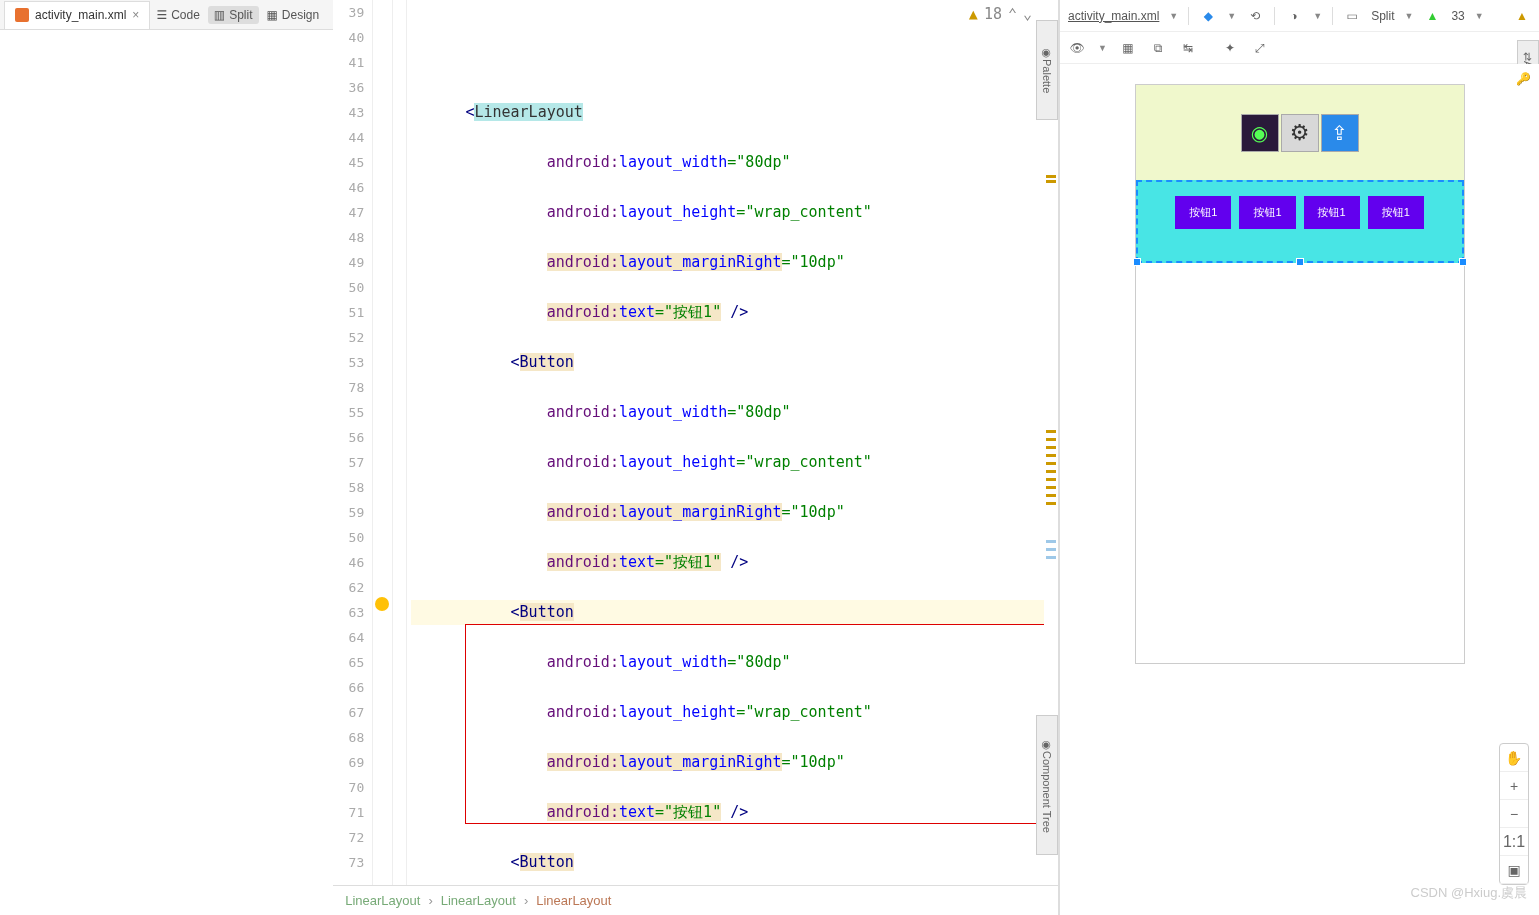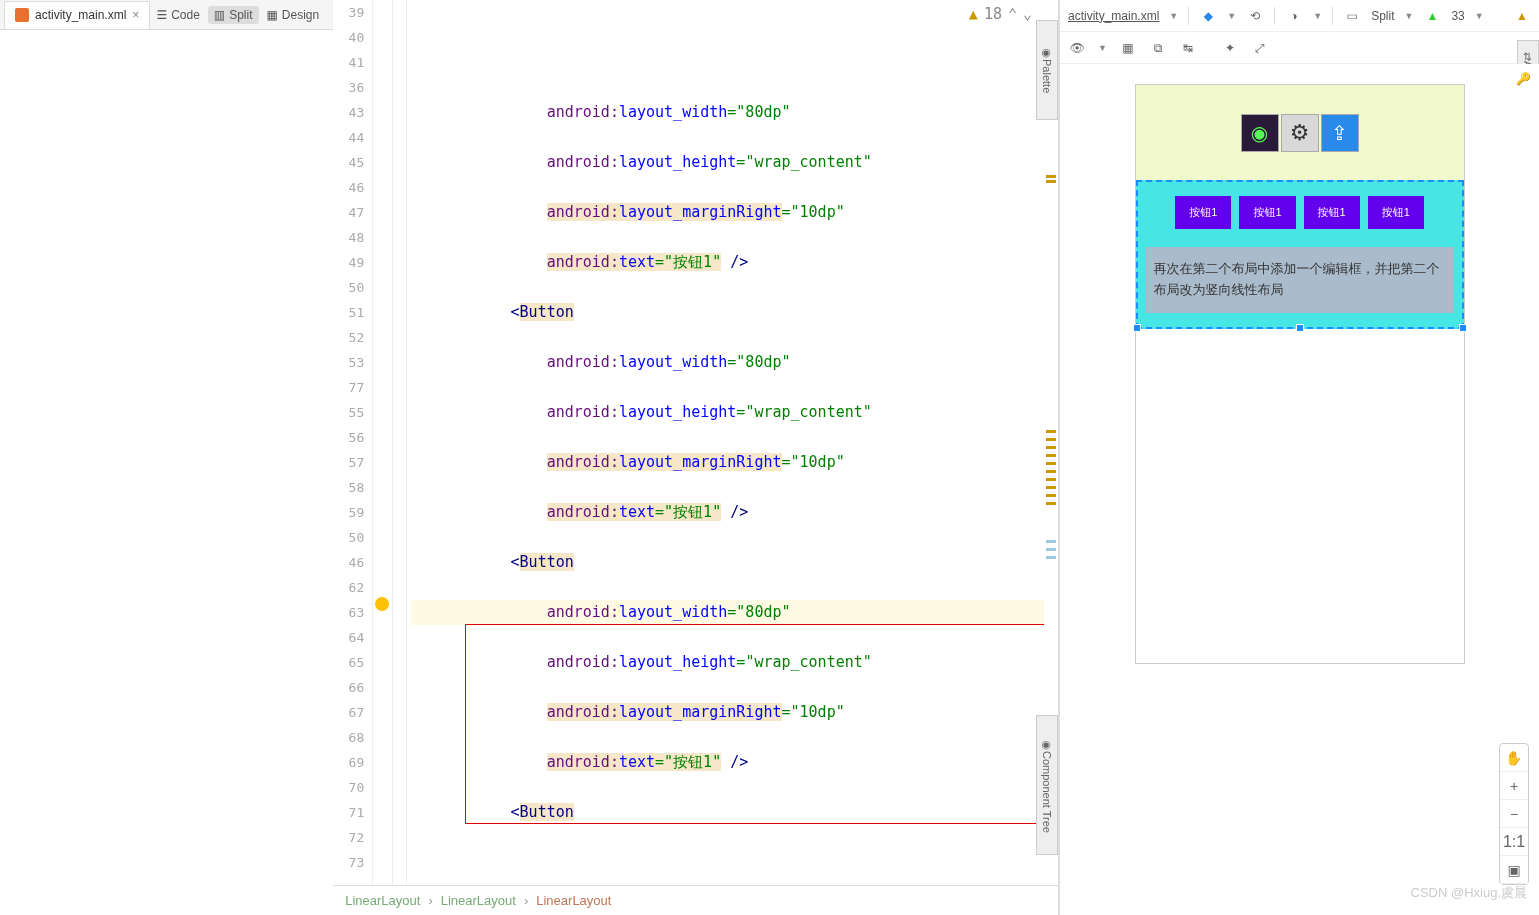--- a/index.html
+++ b/index.html
@@ -96,21 +96,21 @@
             <div class="ln">44</div>
             <div class="ln">45</div>
             <div class="ln">46</div>
             <div class="ln">47</div>
             <div class="ln">48</div>
             <div class="ln">49</div>
             <div class="ln">50</div>
             <div class="ln">51</div>
             <div class="ln">52</div>
             <div class="ln">53</div>
-            <div class="ln">77</div>
+            <div class="ln">78</div>
             <div class="ln">55</div>
             <div class="ln">56</div>
             <div class="ln">57</div>
             <div class="ln">58</div>
             <div class="ln">59</div>
             <div class="ln">50</div>
             <div class="ln">46</div>
             <div class="ln">62</div>
             <div class="ln">63</div>
             <div class="ln">64</div>
@@ -128,20 +128,21 @@
       <div class="hint" style="top:597px"></div>
     </div>
     <div class="fold"></div>
     <div class="code">
       <div class="yellow-line" style="top:600px"></div>
       <div class="code-top">
         <span style="color:#cc9900">▲</span><span>18</span>
         <span class="caret">⌃</span><span class="caret">⌄</span>
       </div>
 
+<div class="ln" style="position:relative">      <span class="tag">&lt;</span><span class="cursor-bg">LinearLayout</span></div>
 <div class="ln">               <span class="name">android:</span><span class="attr">layout_width</span><span class="eq">=</span><span class="str">"80dp"</span></div>
 <div class="ln">               <span class="name">android:</span><span class="attr">layout_height</span><span class="eq">=</span><span class="str">"wrap_content"</span></div>
 <div class="ln">               <span class="hl"><span class="name">android:</span><span class="attr">layout_marginRight</span></span><span class="eq">=</span><span class="str">"10dp"</span></div>
 <div class="ln">               <span class="hl"><span class="name">android:</span><span class="attr">text</span><span class="eq">=</span><span class="str">"按钮1"</span></span> <span class="tag">/&gt;</span></div>
 <div class="ln">           <span class="tag">&lt;</span><span class="hl"><span class="tag">Button</span></span></div>
 <div class="ln">               <span class="name">android:</span><span class="attr">layout_width</span><span class="eq">=</span><span class="str">"80dp"</span></div>
 <div class="ln">               <span class="name">android:</span><span class="attr">layout_height</span><span class="eq">=</span><span class="str">"wrap_content"</span></div>
 <div class="ln">               <span class="hl"><span class="name">android:</span><span class="attr">layout_marginRight</span></span><span class="eq">=</span><span class="str">"10dp"</span></div>
 <div class="ln">               <span class="hl"><span class="name">android:</span><span class="attr">text</span><span class="eq">=</span><span class="str">"按钮1"</span></span> <span class="tag">/&gt;</span></div>
 <div class="ln">           <span class="tag">&lt;</span><span class="hl"><span class="tag">Button</span></span></div>
@@ -245,21 +246,20 @@
         <div class="appicon ic2">⚙</div>
         <div class="appicon ic3">⇪</div>
       </div>
       <div class="sel-area">
         <div class="btnrow">
          <div class="abtn">按钮1</div>
          <div class="abtn">按钮1</div>
          <div class="abtn">按钮1</div>
          <div class="abtn">按钮1</div>
         </div>
-        <div class="editbox">再次在第二个布局中添加一个编辑框，并把第二个布局改为竖向线性布局</div>
         <div class="handle" style="left:-5px;bottom:-5px"></div>
         <div class="handle" style="left:50%;bottom:-5px;margin-left:-4px"></div>
         <div class="handle" style="right:-5px;bottom:-5px"></div>
       </div>
     </div>
     <div class="zoomctrl">
       <div>✋</div>
       <div>+</div>
       <div>−</div>
       <div style="font-size:16px">1:1</div>

